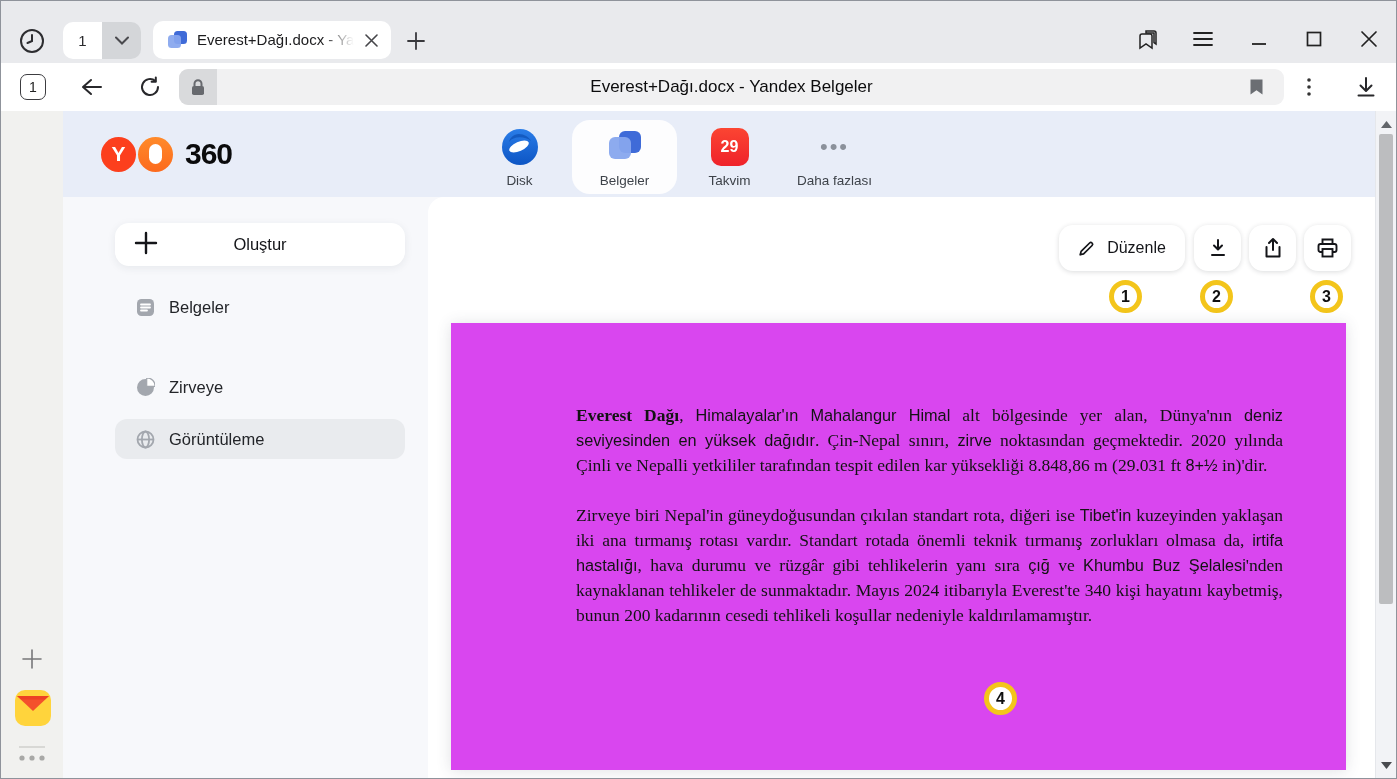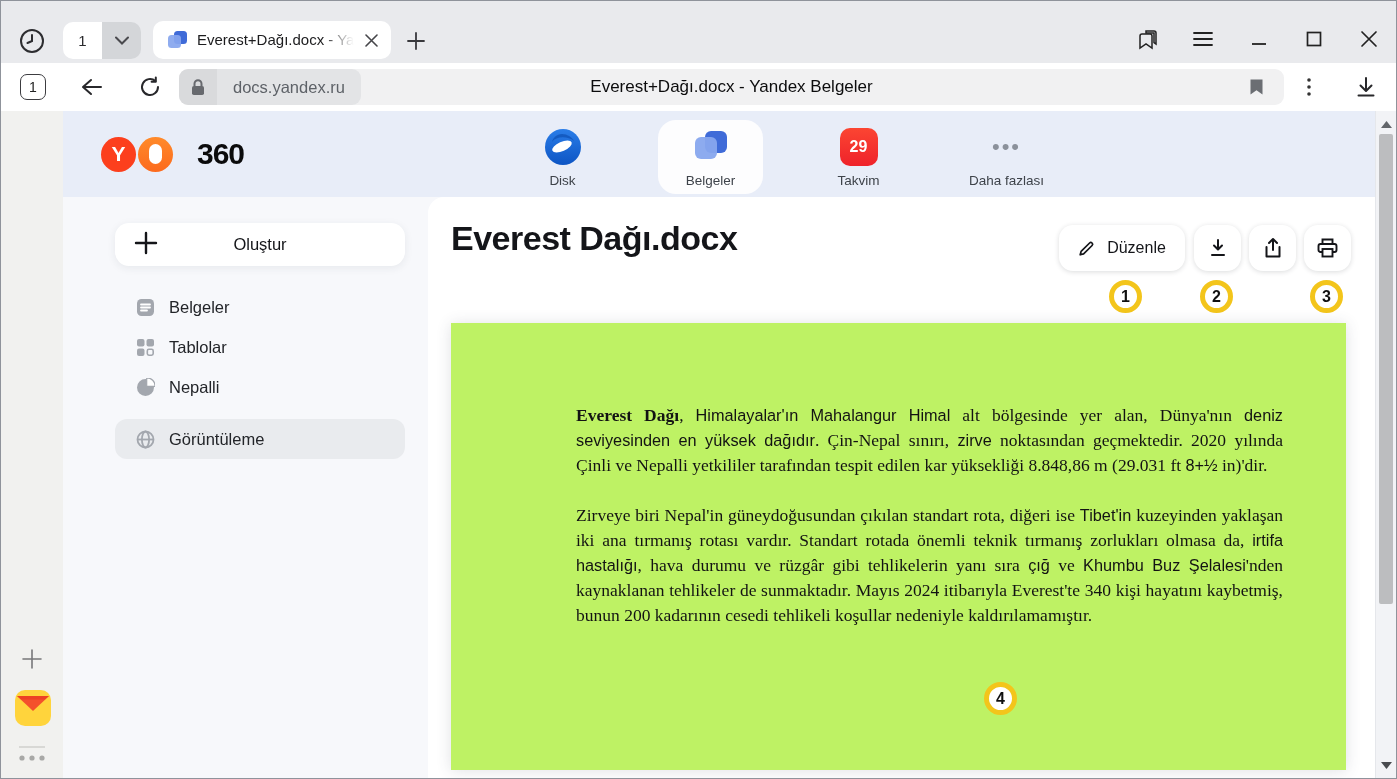--- a/index.html
+++ b/index.html
@@ -36,23 +36,23 @@
   
   .leftstrip { position:absolute; left:0; top:110px; width:62px; bottom:0; background:#f1f1ef; }
 
   
   .content { position:absolute; left:62px; top:110px; right:21px; bottom:0; background:#fff; }
   .portal-header { position:absolute; left:0; top:0; right:0; height:86px; background:#e8edf8; }
   .logo { position:absolute; left:38px; top:24px; height:38px; display:flex; align-items:center; }
   .logo-y { width:35px; height:35px; border-radius:50%; background:#fc3f1d; color:#fff; display:flex; align-items:center; justify-content:center; font-weight:bold; font-size:21px; }
   .logo-o { width:35px; height:35px; border-radius:50%; background:linear-gradient(180deg,#ff8a2a,#fc6a1d); margin-left:2px; display:flex; align-items:center; justify-content:center; }
   .logo-o i { display:block; width:13px; height:20px; background:#fff; border-radius:8px; }
-  .logo-360 { font-size:30px; font-weight:800; color:#0b0b0c; margin-left:24px; letter-spacing:-1px; }
+  .logo-360 { font-size:30px; font-weight:800; color:#0b0b0c; margin-left:12px; letter-spacing:-1px; }
   .services { position:absolute; left:404px; top:9px; display:flex; }
-  .service { width:105px; height:74px; display:flex; flex-direction:column; align-items:center; justify-content:flex-start; padding-top:8px; border-radius:18px;margin-left:43px; }
+  .service { width:105px; height:74px; display:flex; flex-direction:column; align-items:center; justify-content:flex-start; padding-top:8px; border-radius:18px; }
   .service.active { background:#fdfdfe; }
   .service .slabel { margin-top:7px; font-size:13.5px; color:#3e434a; }
   .svc-icon { width:38px; height:38px; border-radius:10px; position:relative; }
   .takvim-icon { background:linear-gradient(180deg,#fb4532,#ef222a); color:#fff; display:flex; align-items:center; justify-content:center; font-weight:bold; font-size:16px; }
   .more-icon { display:flex; align-items:center; justify-content:center; color:#8b919b; font-size:22px; letter-spacing:2px; }
   .gearbtn { position:absolute; left:1186px; top:136px; width:30px; height:30px; }
   .avatar { position:absolute; left:1248px; top:130px; width:42px; height:42px; border-radius:50%; overflow:hidden; background:#fff; }
   .avbadge { position:absolute; left:1268px; top:117px; background:#fc3f1d; color:#fff; font-size:13px; font-weight:bold; padding:2px 8px; border-radius:12px; }
 
   .cbody { position:absolute; left:0; top:86px; right:0; bottom:0; background:#f7f8fb; }
@@ -64,21 +64,21 @@
   .navitem .nicon { width:20px; height:20px; margin-right:14px; display:flex; align-items:center; justify-content:center; }
   .navitem .nlabel { font-size:16.5px; color:#232529; }
   .navitem.selected { background:#e9ebee; }
 
   .mainarea { position:absolute; left:365px; top:0; right:0; bottom:0; background:#fff; border-top-left-radius:16px; }
   .doctitle { position:absolute; left:23px; top:22px; font-size:34px; font-weight:800; color:#141519; letter-spacing:-0.5px; }
   .toolbtn { position:absolute; top:28px; height:46px; background:#fff; border-radius:14px; box-shadow:0 1px 5px rgba(30,35,45,.16); display:flex; align-items:center; justify-content:center; }
   .editbtn { left:631px; width:126px; gap:12px; font-size:16px; color:#141519; }
   .iconbtn { width:47px; }
   .annot { position:absolute; width:33px; height:33px; border-radius:50%; background:#fff; border:5px solid #f3c51b; display:flex; align-items:center; justify-content:center; font-size:16px; font-weight:800; color:#101010; }
-  .paper { position:absolute; left:23px; top:126px; width:895px; bottom:8px; background:#bef264; box-shadow:0 1px 14px rgba(60,70,90,.16); }
+  .paper { position:absolute; left:23px; top:126px; width:895px; bottom:8px; background:#d946ef; box-shadow:0 1px 14px rgba(60,70,90,.16); }
   .papertext { padding:80px 63px 0 125px; font-family:"Liberation Serif", serif; font-size:17.5px; line-height:25px; color:#131313; text-align:justify; }
   .papertext p { margin:0 0 25px; }
   .seg-sans { font-family:"Liberation Sans", sans-serif; font-size:16.3px; }
   .seg-bold { font-weight:bold; }
   .pager { position:absolute; left:395px; top:476px; width:153px; height:52px; background:#6e6e70; border-radius:26px; display:flex; align-items:center; }
   .pager .pnum { flex:1; text-align:center; color:#fff; font-size:16px; }
   .pager .pdiv { width:1px; height:36px; background:#929294; }
   .pager .pexp { flex:1; display:flex; align-items:center; justify-content:center; }
 
   
@@ -168,21 +168,20 @@
           <path d="M17.8 2.5v4.2h-4.2" fill="none" stroke="#28282b" stroke-width="2" stroke-linecap="round" stroke-linejoin="round"></path>
         </svg>
     </div>
     <div class="abs omnibox">
       <div class="lockchip">
         <svg width="14" height="17" viewBox="0 0 14 17">
             <rect x="1" y="7" width="12" height="9" rx="1.8" fill="#67696e"></rect>
             <path d="M3.5 7V4.8a3.5 3.5 0 0 1 7 0V7" fill="none" stroke="#67696e" stroke-width="2"></path>
           </svg>
       </div>
-      <div class="domainchip">docs.yandex.ru</div>
       <div class="pagetitle">Everest+Dağı.docx - Yandex Belgeler</div>
       <div class="bookmarkbtn">
         <svg width="15" height="18" viewBox="0 0 15 18">
             <path d="M1.5 1.5h12v15l-6-4.2-6 4.2z" fill="#6b6e73"></path>
           </svg>
       </div>
     </div>
     <div class="abs navbtn" style="left:1295px;">
       <svg width="4" height="18" viewBox="0 0 4 18">
           <circle cx="2" cy="2" r="1.8" fill="#333"></circle>
@@ -304,54 +303,42 @@
 
         <div class="navitem" style="top:90px;">
           <span class="nicon">
             <svg width="19" height="19" viewBox="0 0 19 19">
                 <rect x="1" y="1" width="17" height="17" rx="4.5" fill="#a3a7ae"></rect>
                 <path d="M5 6.5h9M5 9.5h9M5 12.5h6" stroke="#fff" stroke-width="1.8" stroke-linecap="round"></path>
               </svg>
           </span>
           <span class="nlabel">Belgeler</span>
         </div>
-        <div class="navitem" style="top:130px;">
-          <span class="nicon">
-            <svg width="19" height="19" viewBox="0 0 19 19">
-                <rect x="1" y="1" width="7.5" height="7.5" rx="2" fill="#a3a7ae"></rect>
-                <rect x="10.5" y="1" width="7.5" height="7.5" rx="2" fill="#a3a7ae"></rect>
-                <rect x="1" y="10.5" width="7.5" height="7.5" rx="2" fill="#a3a7ae"></rect>
-                <rect x="11.3" y="11.3" width="5.9" height="5.9" rx="1.6" fill="none" stroke="#a3a7ae" stroke-width="1.6"></rect>
-              </svg>
-          </span>
-          <span class="nlabel">Tablolar</span>
-        </div>
         <div class="navitem" style="top:170px;">
           <span class="nicon">
             <svg width="19" height="19" viewBox="0 0 19 19">
                 <path d="M9.5 1A8.5 8.5 0 1 1 1 9.5 8.5 8.5 0 0 1 9.5 1z" fill="#a3a7ae"></path>
                 <path d="M9.5 1v8.5H18A8.5 8.5 0 0 0 9.5 1z" fill="#fff" stroke="#a3a7ae" stroke-width="1.2" transform="translate(1.2,-1.2)"></path>
               </svg>
           </span>
-          <span class="nlabel">Nepalli</span>
+          <span class="nlabel">Zirveye</span>
         </div>
         <div class="navitem selected" style="top:222px;">
           <span class="nicon">
             <svg width="19" height="19" viewBox="0 0 19 19">
                 <circle cx="9.5" cy="9.5" r="8" fill="none" stroke="#a3a7ae" stroke-width="1.8"></circle>
                 <ellipse cx="9.5" cy="9.5" rx="3.6" ry="8" fill="none" stroke="#a3a7ae" stroke-width="1.8"></ellipse>
                 <path d="M1.5 9.5h16" stroke="#a3a7ae" stroke-width="1.8"></path>
               </svg>
           </span>
           <span class="nlabel">Görüntüleme</span>
         </div>
       </aside>
 
       <main class="mainarea">
-        <h1 class="doctitle">Everest Dağı.docx</h1>
 
         <div class="toolbtn editbtn">
           <svg width="17" height="17" viewBox="0 0 17 17">
               <path d="M2.2 14.8l.9-3.4L11.6 3a1.7 1.7 0 0 1 2.4 0l.1.1a1.7 1.7 0 0 1 0 2.4l-8.5 8.4-3.4.9z" fill="none" stroke="#141519" stroke-width="1.7" stroke-linejoin="round"></path>
             </svg>
           <span>Düzenle</span>
         </div>
         <div class="toolbtn iconbtn" style="left:766px;">
           <svg width="20" height="20" viewBox="0 0 20 20">
               <path d="M10 2v9M6 7.5l4 4 4-4" fill="none" stroke="#141519" stroke-width="2" stroke-linecap="round" stroke-linejoin="round"></path>

